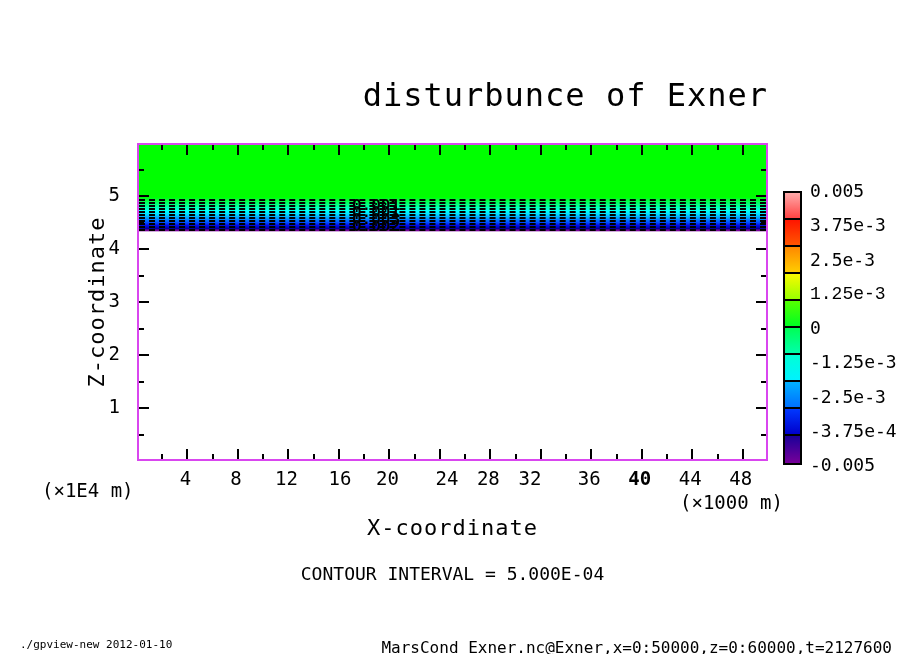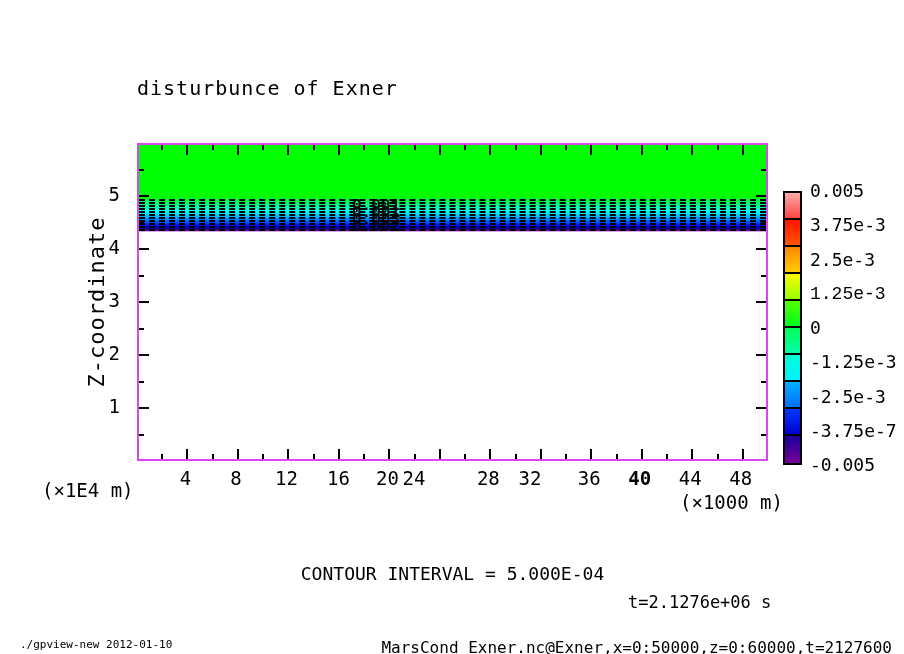--- a/index.html
+++ b/index.html
@@ -1,19 +1,19 @@
 <!DOCTYPE html>
 <html><head>
 <meta charset="utf-8">
 <style>
   html,body{margin:0;padding:0;background:#ffffff;}
   #page{position:relative;width:904px;height:654px;background:#fff;
         font-family:"DejaVu Sans Mono", monospace;color:#000;overflow:hidden;}
   .abs{position:absolute;}
-  #plot-title{left:137px;top:76px;width:631px;text-align:left;font-size:20px;
+  #plot-title{left:137px;top:76px;width:631px;text-align:right;font-size:32px;
               letter-spacing:1px;white-space:nowrap;}
   #plot{left:137px;top:143px;width:631px;height:318px;border:2px solid #d946ef;
         box-sizing:border-box;background:#fff;font-family:Liberation Mono, monospace;}
   #band{position:absolute;left:0;top:0;width:100%;height:100%;
         background:linear-gradient(to bottom,
           #00ff00 0px,#00ff00 52px,
           #00ff33 55px,#00ff66 58px,#00ff99 61px,#00ffcc 64px,
           #00ffff 66px,#00ddff 69px,#00aaff 72px,#0077ff 75px,
           #0044ff 78px,#0011ee 80px,#0000cc 82px,#000099 83.5px,
           #440099 84.5px,#770099 85.5px,
@@ -131,61 +131,61 @@
       <div class="cline" style="top: 75px;"></div>
       <div class="cline" style="top: 78px;"></div>
       <div class="cline" style="top: 81px;"></div>
       <div class="cline" style="top: 84px;"></div>
       <div class="clabel" style="left: 213px; top: 54px;">0.001</div>
       <div class="clabel" style="left: 213px; top: 61px;">0.001</div>
       <div class="clabel" style="left: 213px; top: 68px;">0.003</div>
       <div class="clabel" style="left: 213px; top: 75px;">0.002</div>
     </div>
 
+  <div class="abs" id="x-axis-title">X-coordinate</div>
   <div class="abs" id="z-axis-title">Z-coordinate</div>
   <div class="abs" id="x-unit">(×1000 m)</div>
   <div class="abs" id="z-unit">(×1E4 m)</div>
 
   <div class="abs" id="cbar">
       <div class="cbar-cell" style="height: 27px; background: linear-gradient(rgb(255, 170, 170), rgb(255, 68, 68));"></div>
       <div class="cbar-cell" style="height: 27px; background: linear-gradient(rgb(255, 21, 0), rgb(255, 85, 0));"></div>
       <div class="cbar-cell" style="height: 27px; background: linear-gradient(rgb(255, 136, 0), rgb(255, 204, 0));"></div>
       <div class="cbar-cell" style="height: 27px; background: linear-gradient(rgb(250, 250, 0), rgb(153, 255, 0));"></div>
       <div class="cbar-cell" style="height: 27px; background: linear-gradient(rgb(85, 255, 0), rgb(0, 255, 34));"></div>
       <div class="cbar-cell" style="height: 27px; background: linear-gradient(rgb(0, 255, 85), rgb(0, 255, 170));"></div>
       <div class="cbar-cell" style="height: 27px; background: linear-gradient(rgb(0, 255, 213), rgb(0, 242, 255));"></div>
       <div class="cbar-cell" style="height: 27px; background: linear-gradient(rgb(0, 176, 255), rgb(0, 112, 255));"></div>
       <div class="cbar-cell" style="height: 27px; background: linear-gradient(rgb(0, 56, 255), rgb(0, 0, 204));"></div>
       <div class="cbar-cell" style="height: 27px; background: linear-gradient(rgb(27, 0, 153), rgb(119, 0, 153));"></div>
     </div>
 
   <div class="abs" id="contour-interval">CONTOUR INTERVAL = 5.000E-04</div>
-  <div class="abs" id="time-note">t=2.1276e+06 s</div>
 
   <div class="abs" id="footer-left">./gpview-new  2012-01-10</div>
   <div class="abs" id="footer-right">MarsCond_Exner.nc@Exner,x=0:50000,z=0:60000,t=2127600</div>
 <div class="abs xt-label" style="left: 163.48px;">4</div>
     <div class="abs xt-label" style="left: 213.96px;">8</div>
     <div class="abs xt-label" style="left: 264.44px;">12</div>
-    <div class="abs xt-label" style="left: 306px; text-align: right;">16</div>
+    <div class="abs xt-label" style="left: 318px;">16</div>
     <div class="abs xt-label" style="left: 365.4px;">20</div>
-    <div class="abs xt-label" style="left: 392px;">24</div>
+    <div class="abs xt-label" style="left: 425px;">24</div>
     <div class="abs xt-label" style="left: 466.36px;">28</div>
     <div class="abs xt-label" style="left: 508px;">32</div>
     <div class="abs xt-label" style="left: 567.32px;">36</div>
     <div class="abs xt-label" style="left: 617.8px; font-weight: bold;">40</div>
     <div class="abs xt-label" style="left: 668.28px;">44</div>
     <div class="abs xt-label" style="left: 718.76px;">48</div>
     <div class="abs zt-label" style="top: 395px;">1</div>
     <div class="abs zt-label" style="top: 342px;">2</div>
     <div class="abs zt-label" style="top: 289px;">3</div>
     <div class="abs zt-label" style="top: 236px;">4</div>
     <div class="abs zt-label" style="top: 183px;">5</div>
     <div class="cbar-label" style="top: 181px;">0.005</div>
     <div class="cbar-label" style="top: 215.25px;">3.75e-3</div>
     <div class="cbar-label" style="top: 249.5px;">2.5e-3</div>
     <div class="cbar-label" style="top: 283.75px; font-family: Liberation Mono, monospace;">1.25e-3</div>
     <div class="cbar-label" style="top: 318px;">0</div>
     <div class="cbar-label" style="top: 352.25px;">-1.25e-3</div>
     <div class="cbar-label" style="top: 386.5px;">-2.5e-3</div>
-    <div class="cbar-label" style="top: 420.75px;">-3.75e-7</div>
+    <div class="cbar-label" style="top: 420.75px;">-3.75e-4</div>
     <div class="cbar-label" style="top: 455px;">-0.005</div>
   </div>
 
 </body></html>

